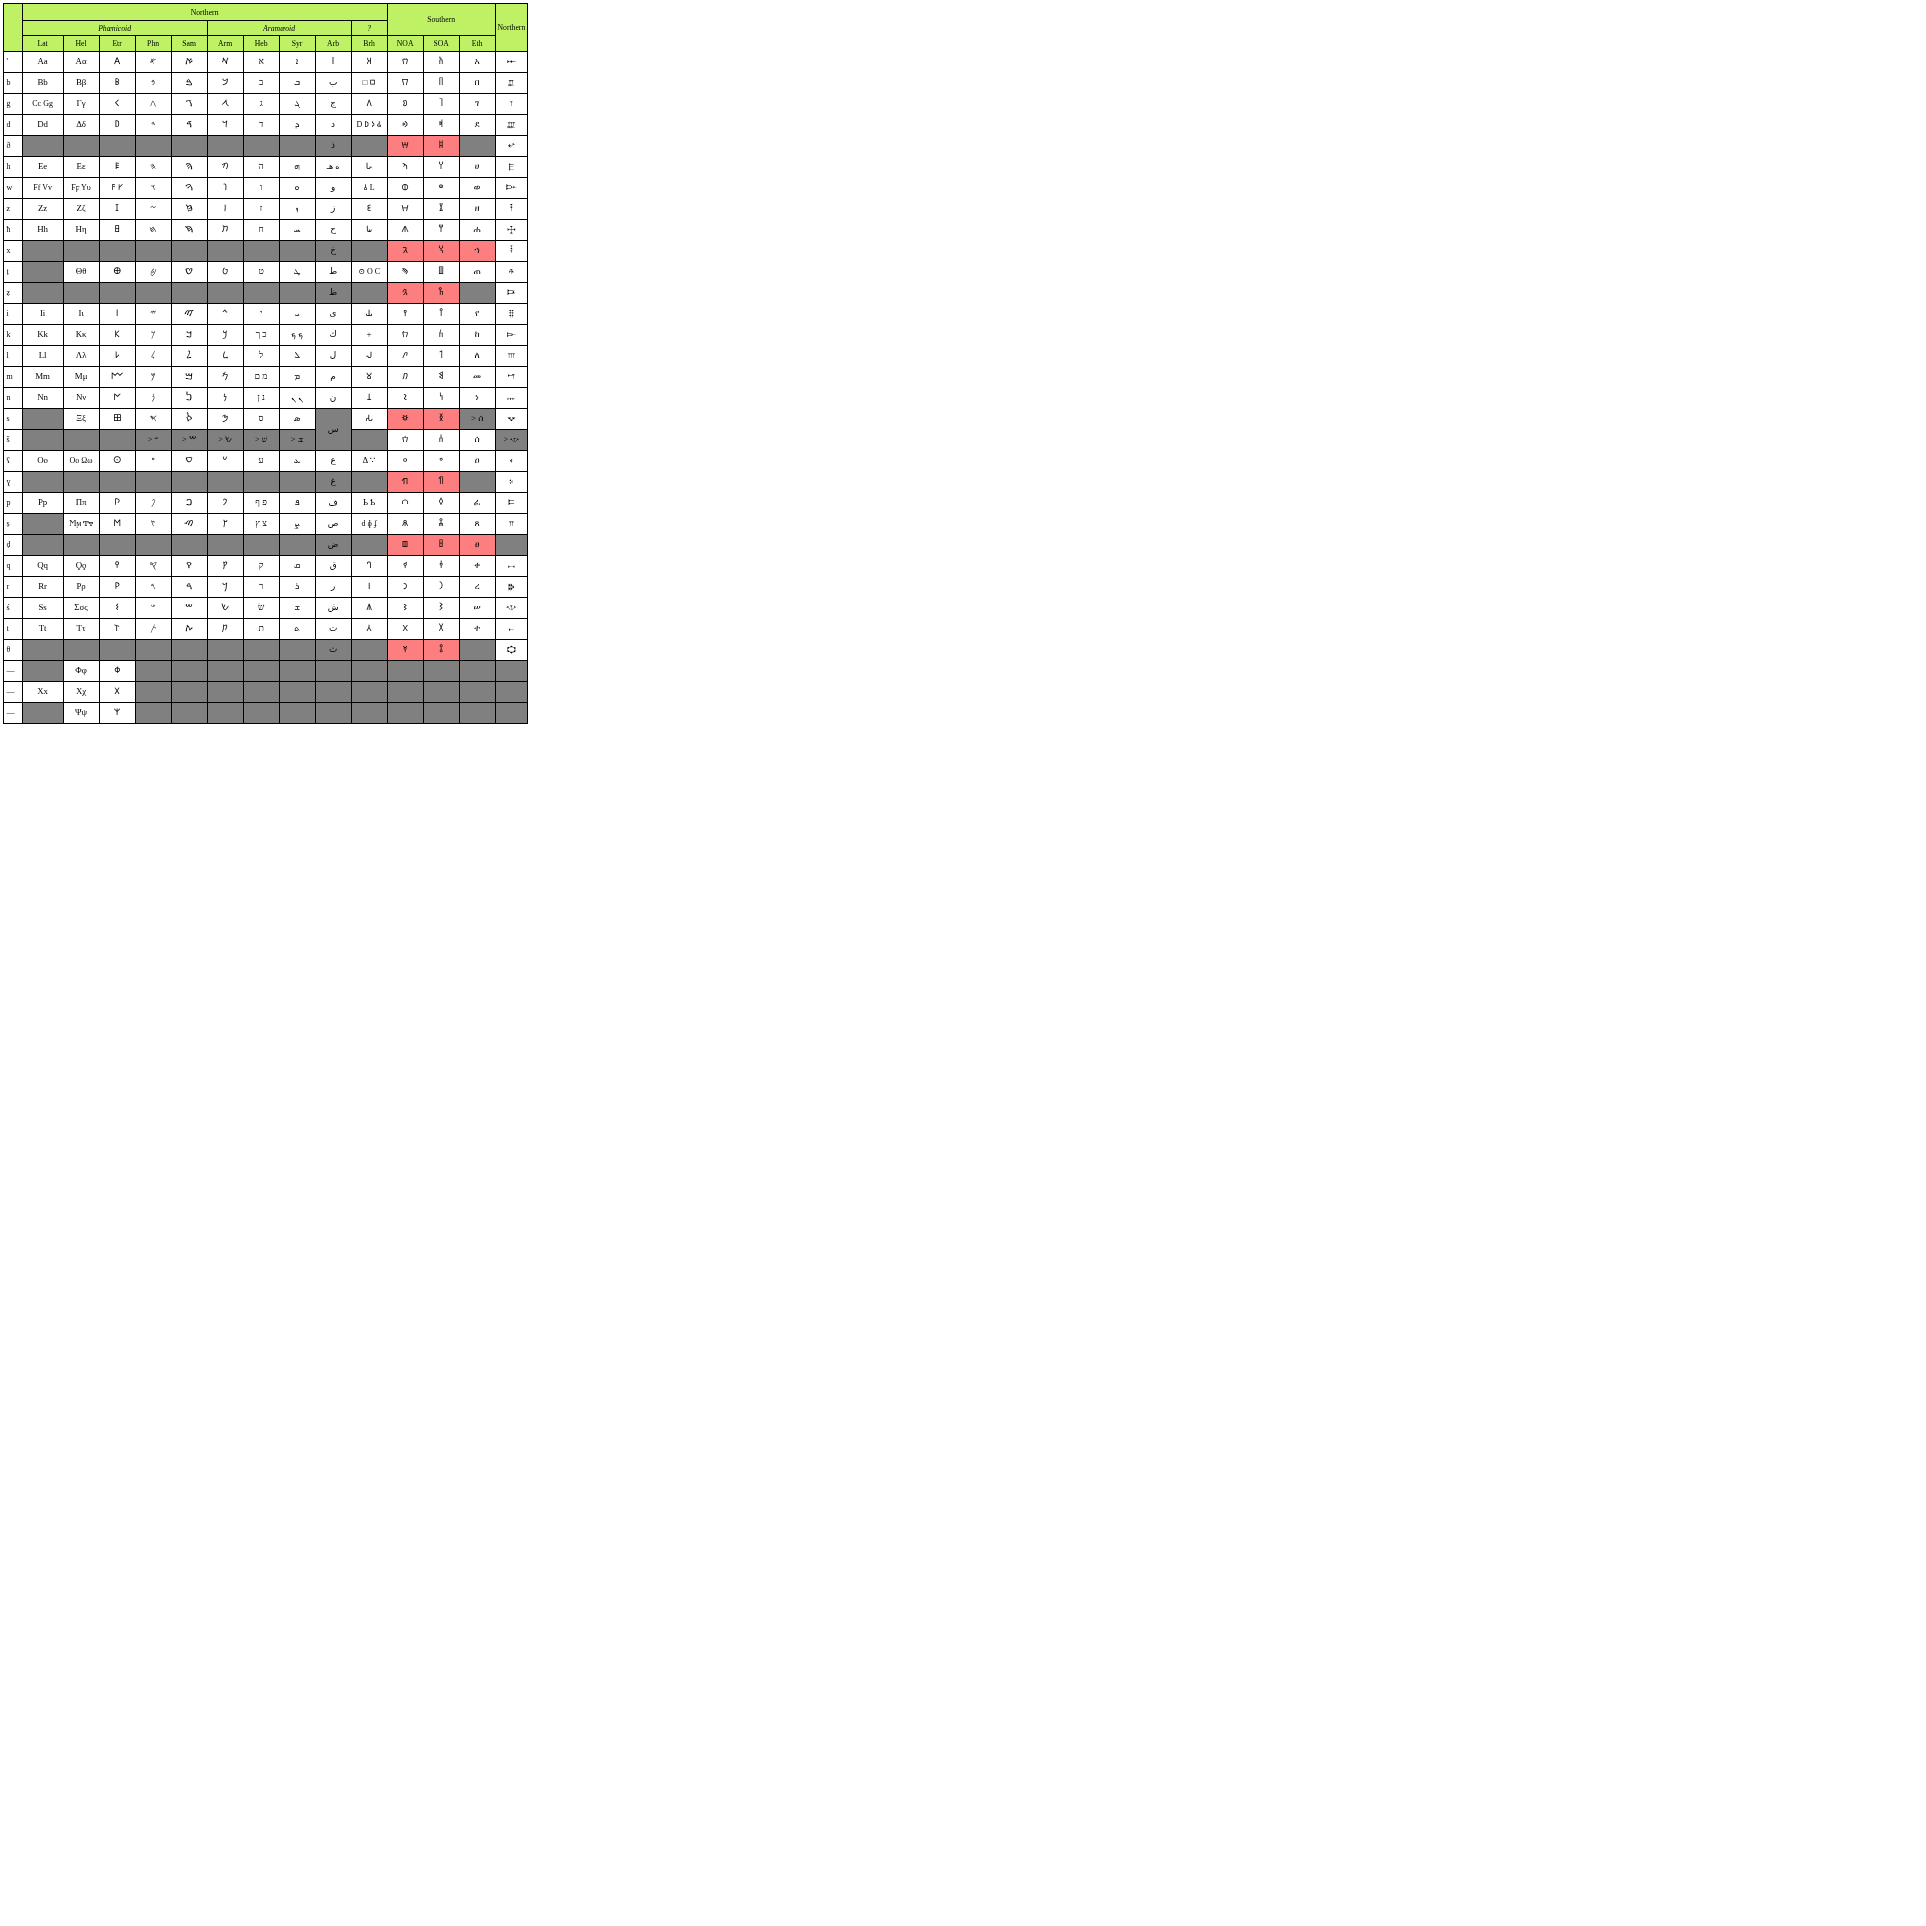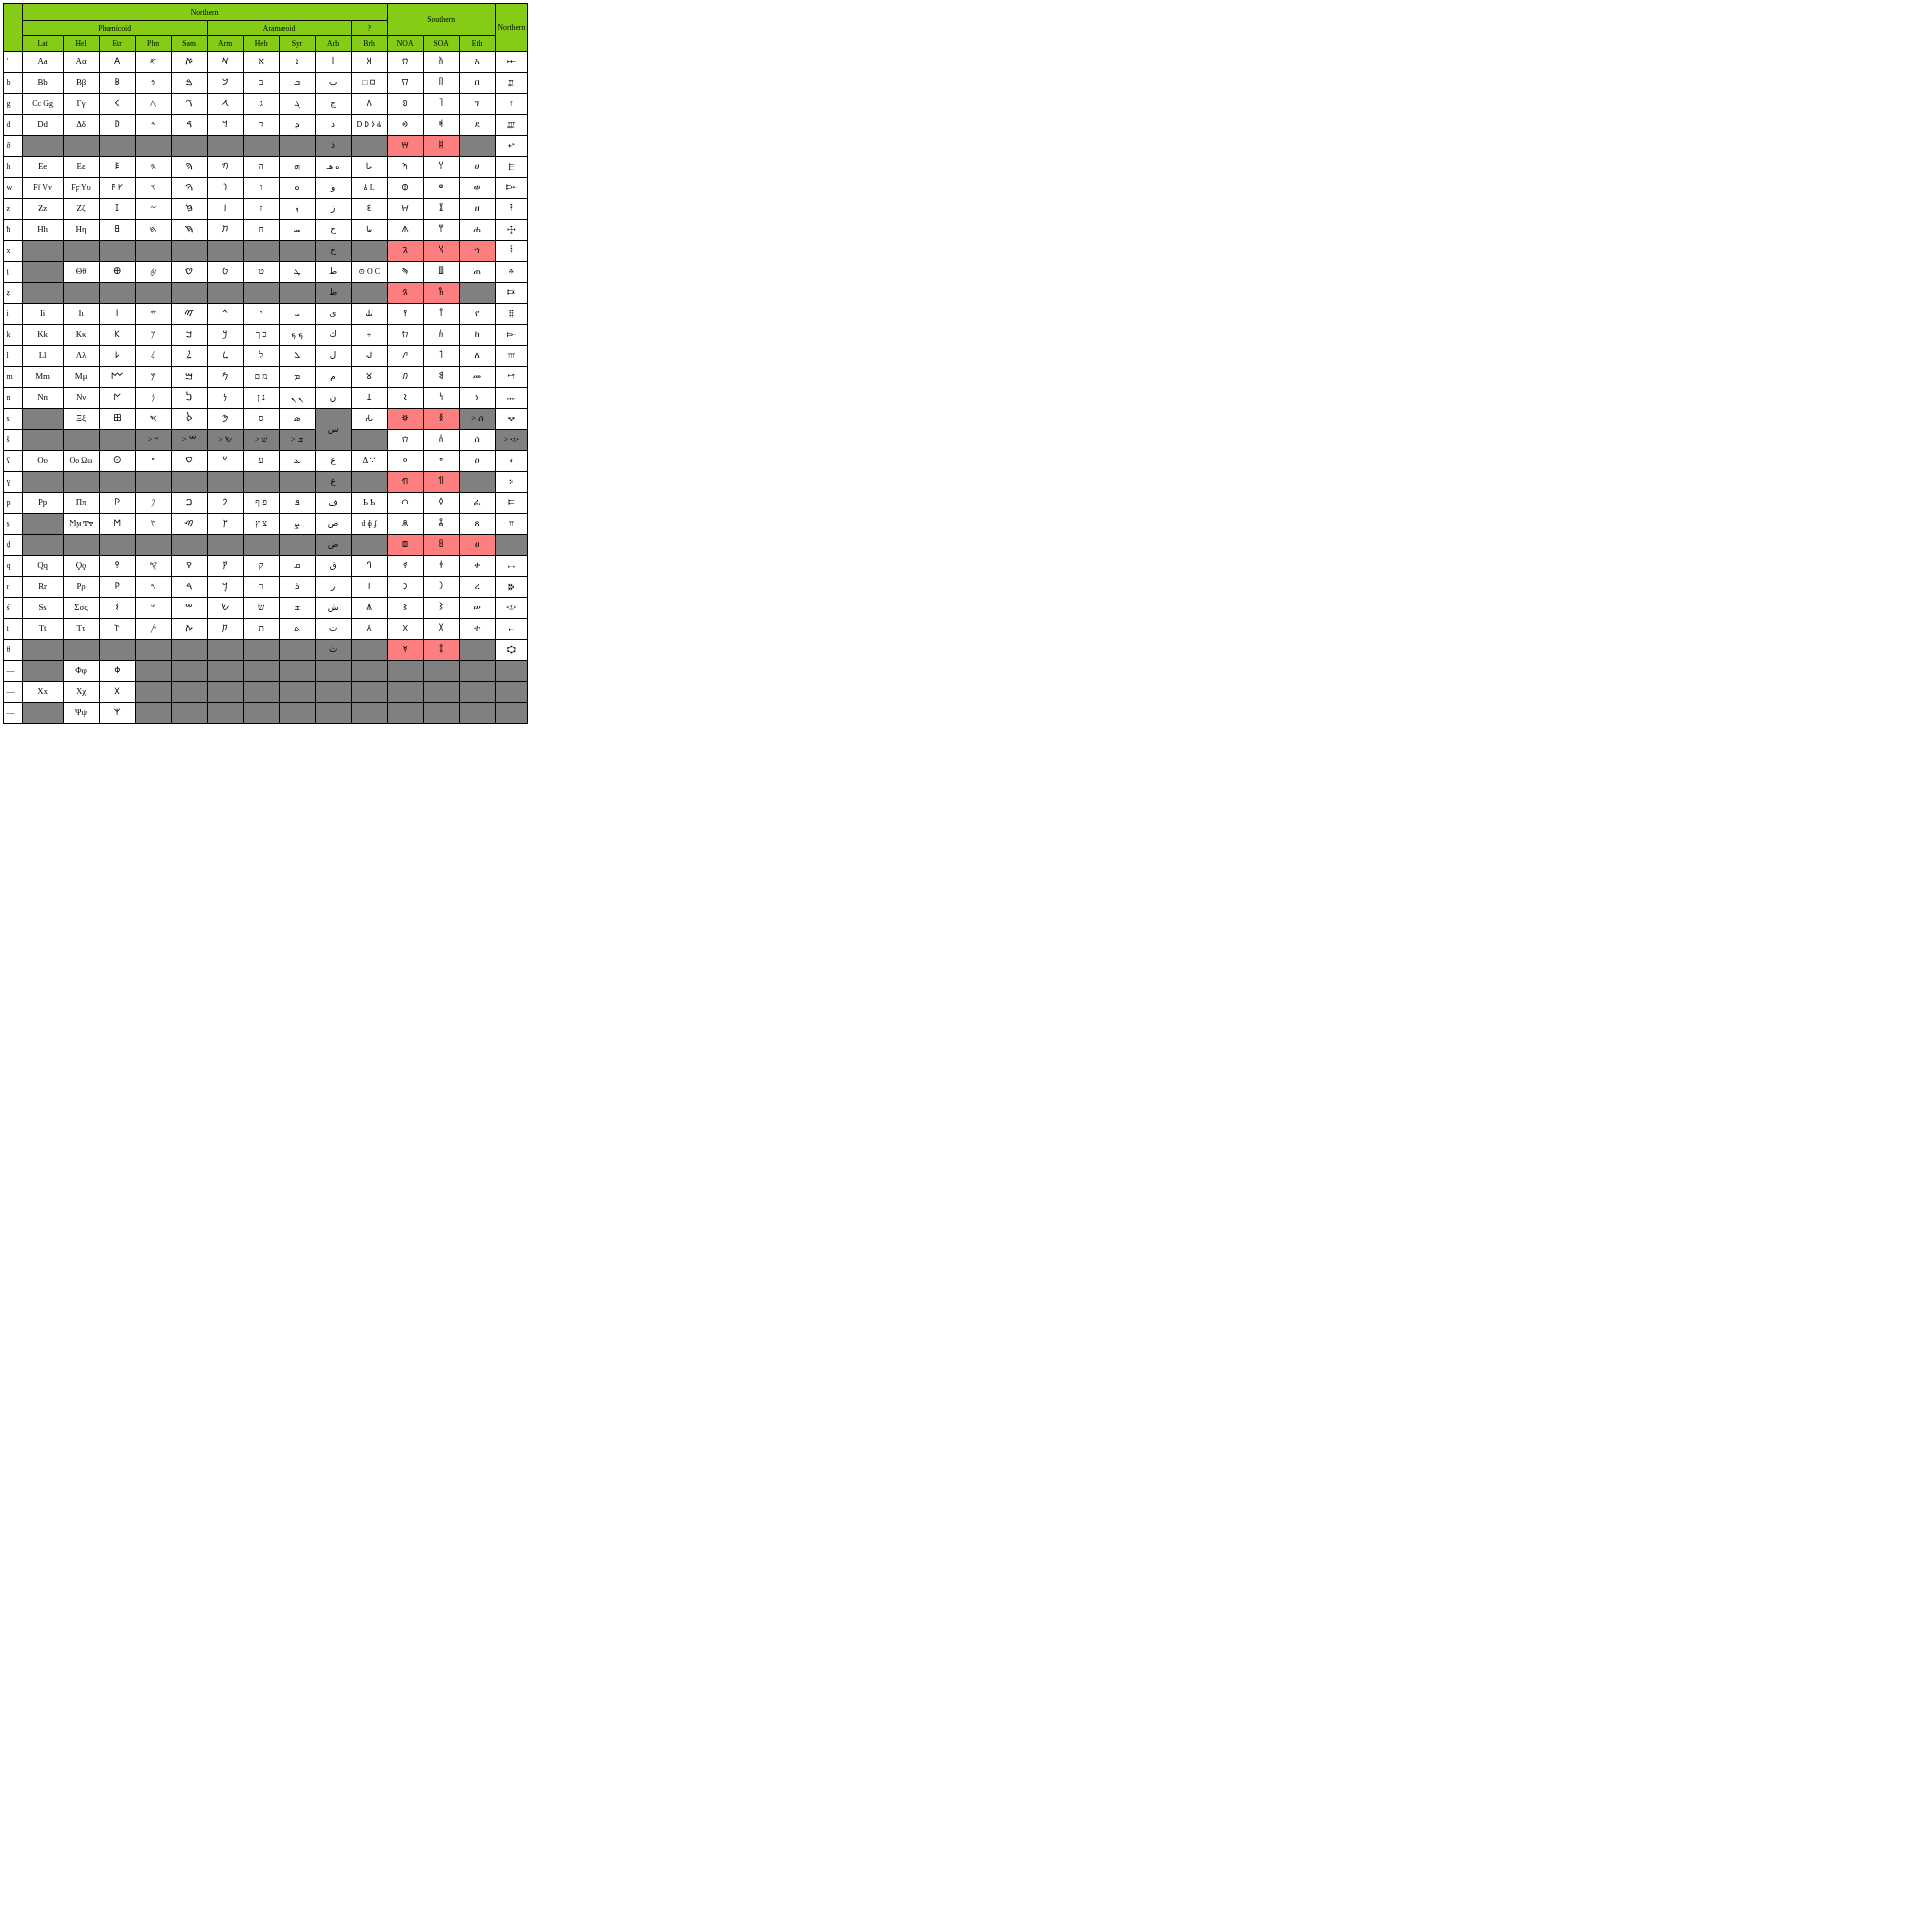--- a/index.html
+++ b/index.html
@@ -4,23 +4,23 @@
 <style>
   html,body{margin:0;padding:0;background:#fff;}
   body{width:531px;font-family:"Liberation Serif","DejaVu Serif","DejaVu Sans",serif;color:#000;}
   .wrap{padding:3.1px 2.3px 3.9px 3.1px;}
   table{border-collapse:collapse;table-layout:fixed;width:525px;}
   col.c-label{width:18.5px;}
   col.c-lat{width:41px;}
   col.c-std{width:36px;}
   th,td{border:0.8px solid #000;border-left-width:0.4px;border-right-width:0.4px;
         text-align:center;vertical-align:middle;padding:0;overflow:hidden;}
-  thead th{font-weight:normal;font-size:7.7px;background:#84cc16;}
+  thead th{font-weight:normal;font-size:7.7px;background:#bef264;}
   thead tr.h1{height:17px;}
-  thead tr.h2{height:15.4px;}
+  thead tr.h2{height:15.4px;font-style:italic;}
   thead tr.h3{height:15.4px;}
   tbody tr{height:21px;}
   td.rowlabel{font-size:8px;text-align:left;padding-left:2.3px;background:#fff;}
   td.cell{font-size:8.9px;line-height:1.05;}
   td.small{font-size:8px;}
   .g{background:#808080;}
   .r{background:#fc7e7e;}
 </style>
 </head>
 <body>

